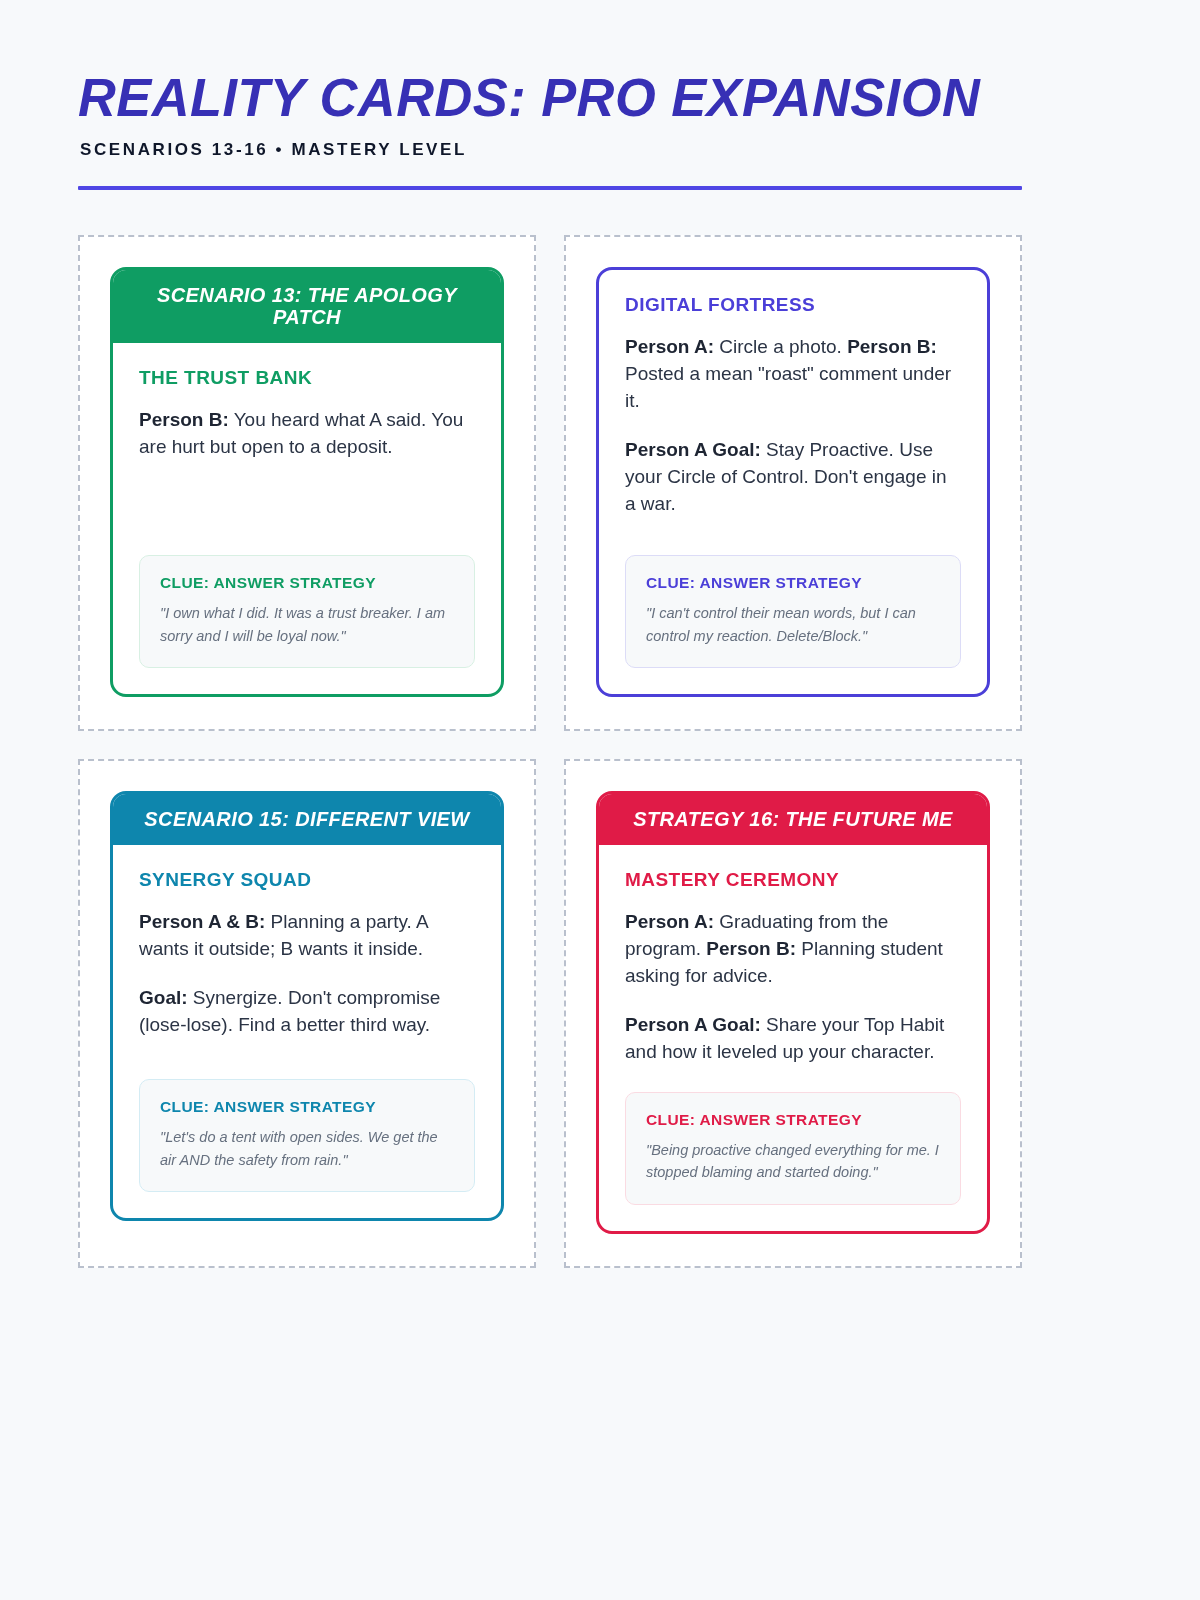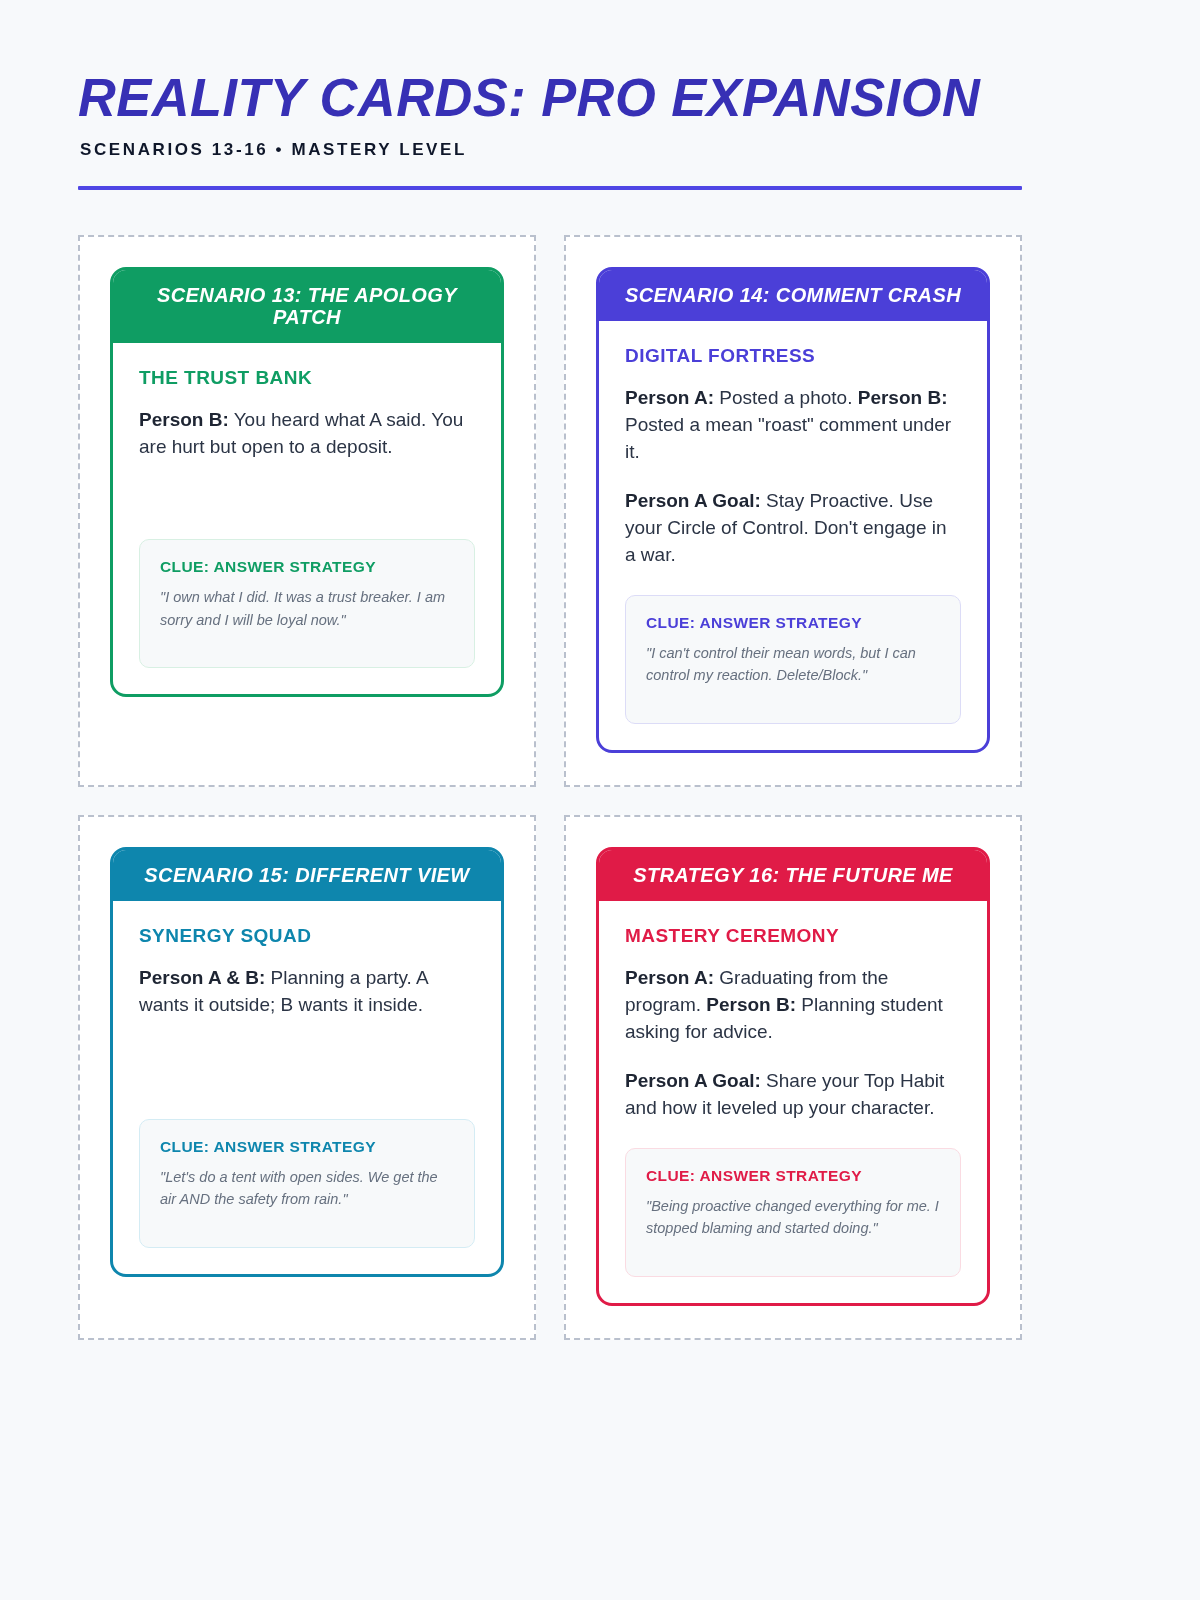--- a/index.html
+++ b/index.html
@@ -123,21 +123,21 @@
     font-weight: 700;
     color: #1e2533;
   }
 
   
   .clue-box {
     margin-top: auto;
     background: #f7f9fa;
     border: 1px solid var(--accent-soft);
     border-radius: 10px;
-    padding: 18px 20px 36px 20px;
+    padding: 18px 20px 20px 20px;
   }
   .clue-title {
     font-size: 15.5px;
     font-weight: 700;
     letter-spacing: 0.4px;
     color: var(--accent);
     text-transform: uppercase;
     margin: 0 0 10px 0;
   }
   .clue-text {
@@ -172,39 +172,39 @@
             <div class="body-spacer"></div>
             <div class="clue-box">
               <div class="clue-title">CLUE: ANSWER STRATEGY</div>
               <p class="clue-text">"I own what I did. It was a trust breaker. I am sorry and I will be loyal now."</p>
             </div>
           </div>
         </div>
       </div>
       <div class="cut-area">
         <div class="card" style="--accent: #4b3fd8; --accent-soft: #dcdcf7;">
-          <div class="card-header">SCENARIO 14: COMMENT CRASH</div>
           <div class="card-body">
             <div class="section-label">DIGITAL FORTRESS</div>
-            <p class="scenario-line"><b>Person A:</b><span> Posted a photo. </span><b>Person B:</b><span> Posted a mean "roast" comment under it.</span></p>
+            <p class="scenario-line"><b>Person A:</b><span> Circle a photo. </span><b>Person B:</b><span> Posted a mean "roast" comment under it.</span></p>
             <p class="scenario-line"><b>Person A Goal:</b><span> Stay Proactive. Use your Circle of Control. Don't engage in a war.</span></p>
             <div class="body-spacer"></div>
             <div class="clue-box">
               <div class="clue-title">CLUE: ANSWER STRATEGY</div>
               <p class="clue-text">"I can't control their mean words, but I can control my reaction. Delete/Block."</p>
             </div>
           </div>
         </div>
       </div>
       <div class="cut-area">
         <div class="card" style="--accent: #0e86ad; --accent-soft: #d4ecf4;">
           <div class="card-header">SCENARIO 15: DIFFERENT VIEW</div>
           <div class="card-body">
             <div class="section-label">SYNERGY SQUAD</div>
             <p class="scenario-line"><b>Person A &amp; B:</b><span> Planning a party. A wants it outside; B wants it inside.</span></p>
+            <p class="scenario-line"><b>Goal:</b><span> Synergize. Don't compromise (lose-lose). Find a better third way.</span></p>
             <div class="body-spacer"></div>
             <div class="clue-box">
               <div class="clue-title">CLUE: ANSWER STRATEGY</div>
               <p class="clue-text">"Let's do a tent with open sides. We get the air AND the safety from rain."</p>
             </div>
           </div>
         </div>
       </div>
       <div class="cut-area">
         <div class="card" style="--accent: #e01b47; --accent-soft: #fadbe2;">

